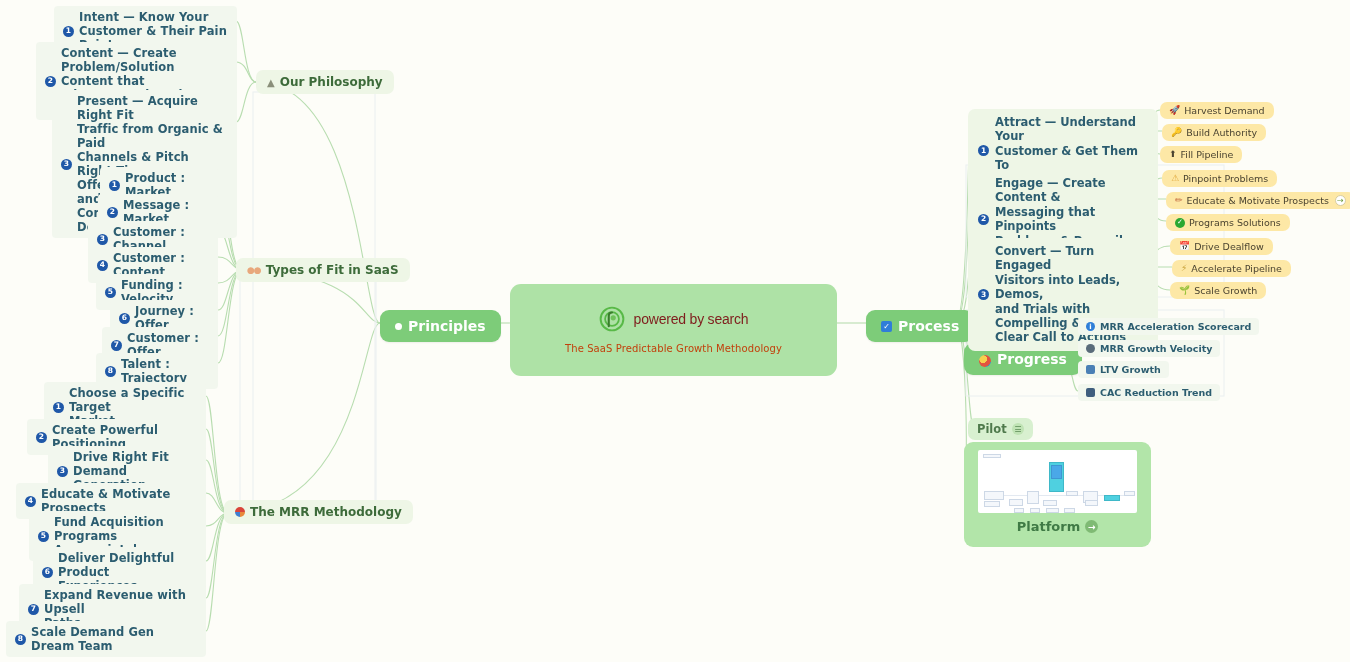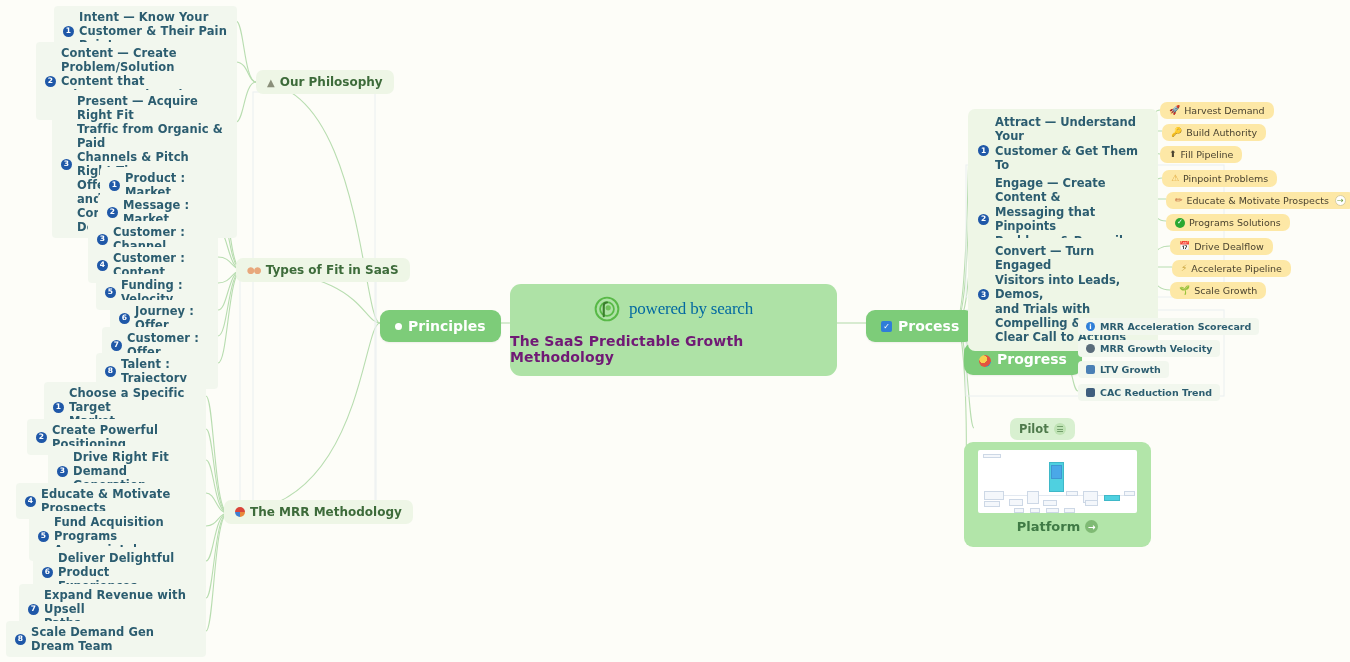--- a/index.html
+++ b/index.html
@@ -88,29 +88,29 @@
     background: #aee2a6;
     border-radius: 11px;
     display: flex; flex-direction: column;
     align-items: center; justify-content: center;
     gap: 11px;
     z-index: 4;
   }
   .logo-row { display: flex; align-items: center; gap: 9px; }
   .logo-mark { width: 26px; height: 26px; }
   .logo-word {
-    color: #0369a1;
-    font-size: 17px;
+    color: #7f1d1d;
+    font-size: 14px;
     letter-spacing: -.2px;
-    font-family: Liberation Serif, serif;
+    font-family: Liberation Sans, sans-serif;
   }
   #center .tagline {
-    color: #701a75;
-    font-weight: bold;
-    font-size: 14px;
+    color: #c2410c;
+    font-weight: normal;
+    font-size: 10px;
     letter-spacing: .1px;
   }
 
   
   .stage {
     background: #eef6e6;
     border-radius: 7px;
     padding: 6px 10px;
     color: #2c5d70;
     font-weight: bold;
@@ -487,21 +487,21 @@
   </div>
   <div class="node metric" style="left:1078px; top:361px;">
     <span class="sq" style="background:#4a7fb5;"></span>
     <span>LTV Growth</span>
   </div>
   <div class="node metric" style="left:1078px; top:384px;">
     <span class="sq" style="background:#3e5d7d;"></span>
     <span>CAC Reduction Trend</span>
   </div>
 
-  <div class="node pilot-chip" style="left:968px; top:418px;margin-left:42px;">
+  <div class="node pilot-chip" style="left:968px; top:418px;">
     <span>Pilot</span>
     <span class="hamb">☰</span>
   </div>
 
   <div id="platform-card">
     <div id="platform-thumb">
       <div class="thumb-box" style="left:5px; top:4px; width:18px; height:4px;"></div>
       <div class="thumb-box cyan" style="left:71px; top:12px; width:15px; height:30px;"></div>
       <div class="thumb-box blue" style="left:73px; top:15px; width:11px; height:14px;"></div>
       <div class="thumb-line" style="left:6px; top:45px; width:148px;"></div>

